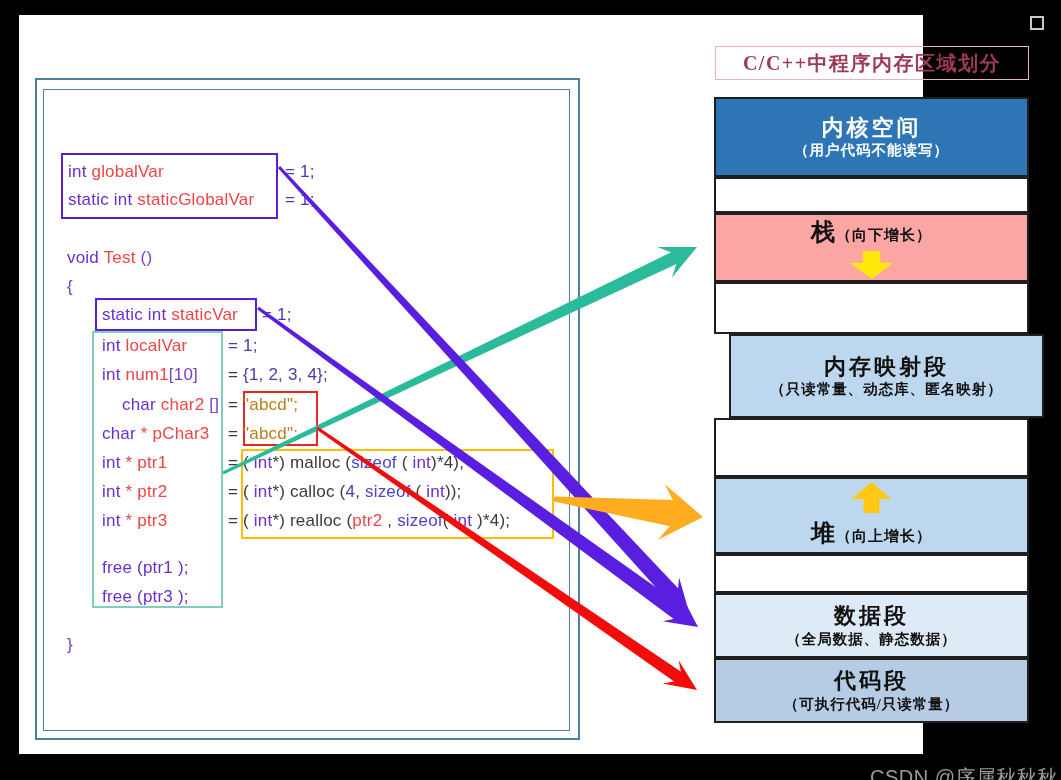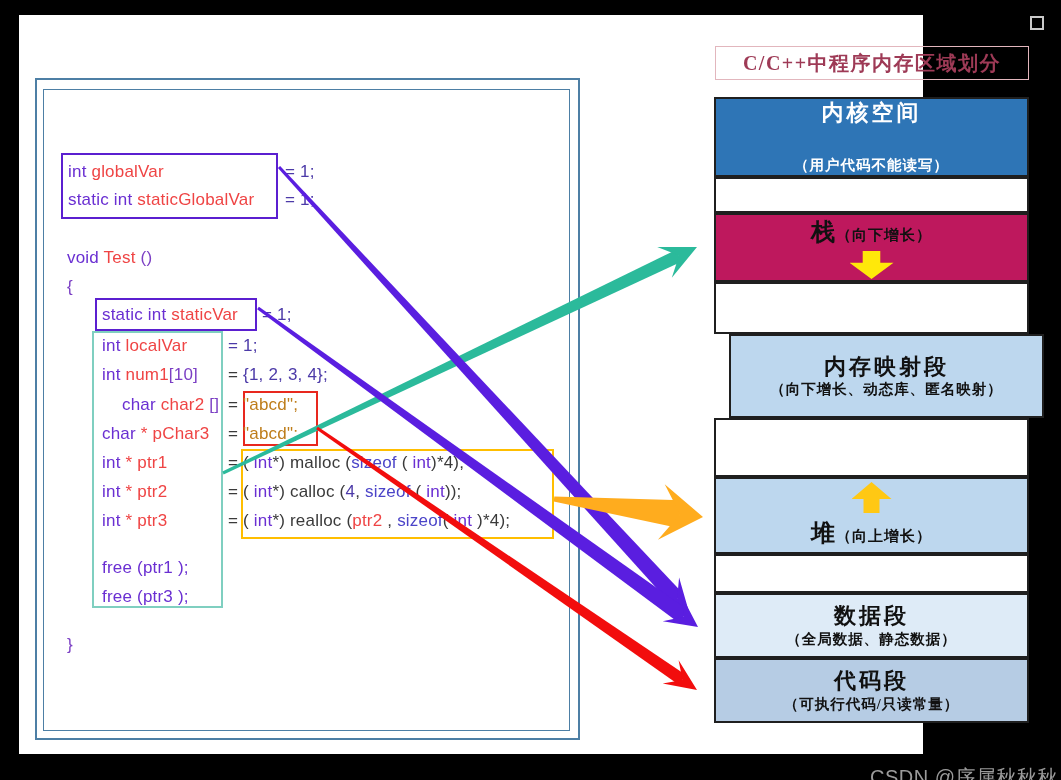--- a/index.html
+++ b/index.html
@@ -72,33 +72,33 @@
         <div class="code-line" style="left: 209px; top: 437px;"><span class="c-pl">= ( </span><span class="c-kw">int</span><span class="c-pl">*) malloc (</span><span class="c-sz">sizeof</span><span class="c-pl"> ( </span><span class="c-kw">int</span><span class="c-pl">)*4);</span></div>
         <div class="code-line" style="left: 83px; top: 466px;"><span class="c-kw">int </span><span class="c-id">* ptr2</span></div>
         <div class="code-line" style="left: 209px; top: 466px;"><span class="c-pl">= ( </span><span class="c-kw">int</span><span class="c-pl">*) calloc (</span><span class="c-val">4</span><span class="c-pl">, </span><span class="c-sz">sizeof</span><span class="c-pl"> ( </span><span class="c-kw">int</span><span class="c-pl">));</span></div>
         <div class="code-line" style="left: 83px; top: 495px;"><span class="c-kw">int </span><span class="c-id">* ptr3</span></div>
         <div class="code-line" style="left: 209px; top: 495px;"><span class="c-pl">= ( </span><span class="c-kw">int</span><span class="c-pl">*) realloc (</span><span class="c-id">ptr2</span><span class="c-pl"> , </span><span class="c-sz">sizeof</span><span class="c-pl">( </span><span class="c-kw">int</span><span class="c-pl"> )*4);</span></div>
         <div class="code-line" style="left: 83px; top: 542px;"><span class="c-kw">free (ptr1 );</span></div>
         <div class="code-line" style="left: 83px; top: 571px;"><span class="c-kw">free (ptr3 );</span></div>
         <div class="code-line" style="left: 48px; top: 619px;"><span class="c-pr">}</span></div>
       </div>
     <div id="bands-layer">
-        <div class="band" style="top: 82px; height: 80px; background: rgb(46, 117, 182); color: rgb(255, 255, 255); justify-content: space-between;">
+        <div class="band" style="top: 82px; height: 80px; background: rgb(46, 117, 182); color: rgb(255, 255, 255);">
           <div class="main">内核空间</div>
           <div class="sub">（用户代码不能读写）</div>
         </div>
         <div class="band" style="top: 162px; height: 36px; background: rgb(255, 255, 255);"></div>
-        <div class="band" style="top: 198px; height: 69px; background: #be185d;">
+        <div class="band" style="top: 198px; height: 69px; background: #fca5a5;">
           <div><span class="biglbl">栈</span><span class="smalllbl">（向下增长）</span></div>
           <div class="blockarrow arrow-down"></div>
         </div>
         <div class="band" style="top: 267px; height: 52px; background: rgb(255, 255, 255);"></div>
         <div class="band" style="top: 319px; height: 84px; background: rgb(189, 215, 238); margin-left: 15px;">
           <div class="main">内存映射段</div>
-          <div class="sub">（向下增长、动态库、匿名映射）</div>
+          <div class="sub">（只读常量、动态库、匿名映射）</div>
         </div>
         <div class="band" style="top: 403px; height: 59px; background: rgb(255, 255, 255);"></div>
         <div class="band" style="top: 462px; height: 77px; background: rgb(189, 215, 238);">
           <div class="blockarrow arrow-up"></div>
           <div><span class="biglbl">堆</span><span class="smalllbl">（向上增长）</span></div>
         </div>
         <div class="band" style="top: 539px; height: 39px; background: rgb(255, 255, 255);"></div>
         <div class="band" style="top: 578px; height: 65px; background: rgb(222, 235, 247);">
           <div class="main">数据段</div>
           <div class="sub">（全局数据、静态数据）</div>

